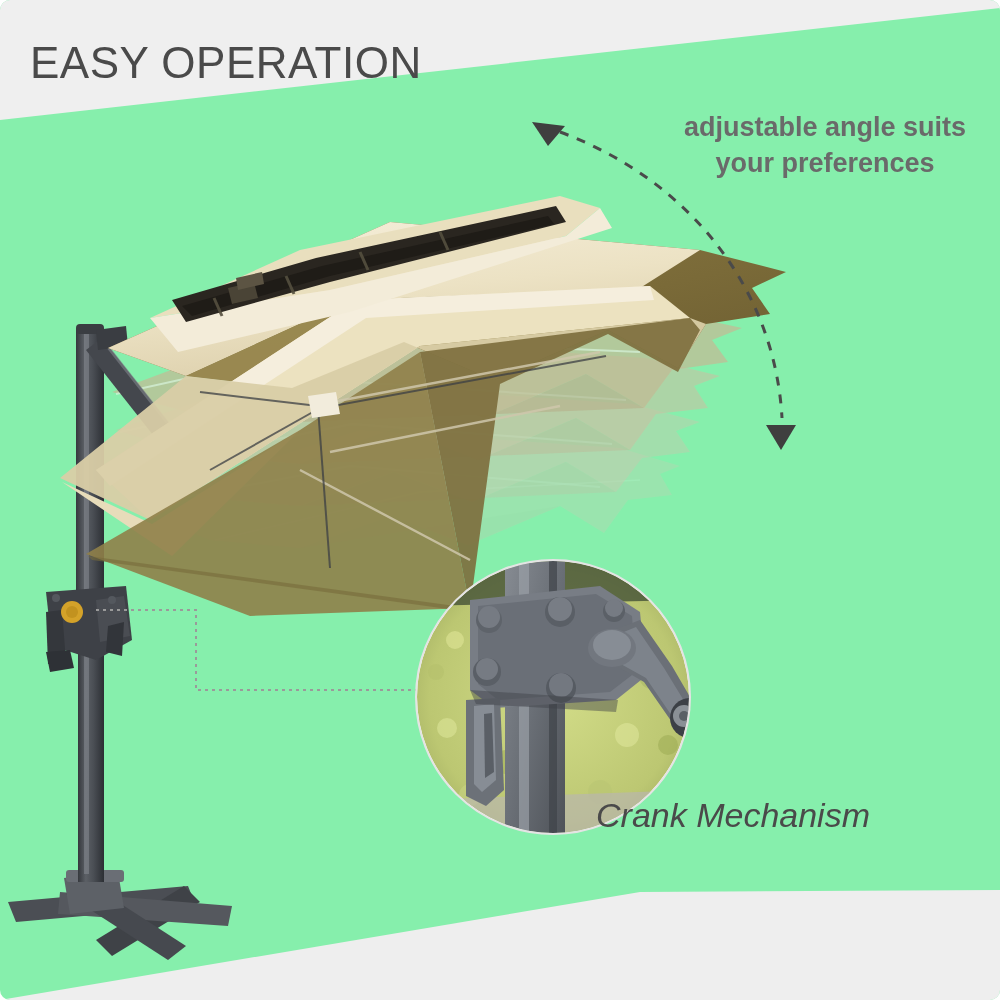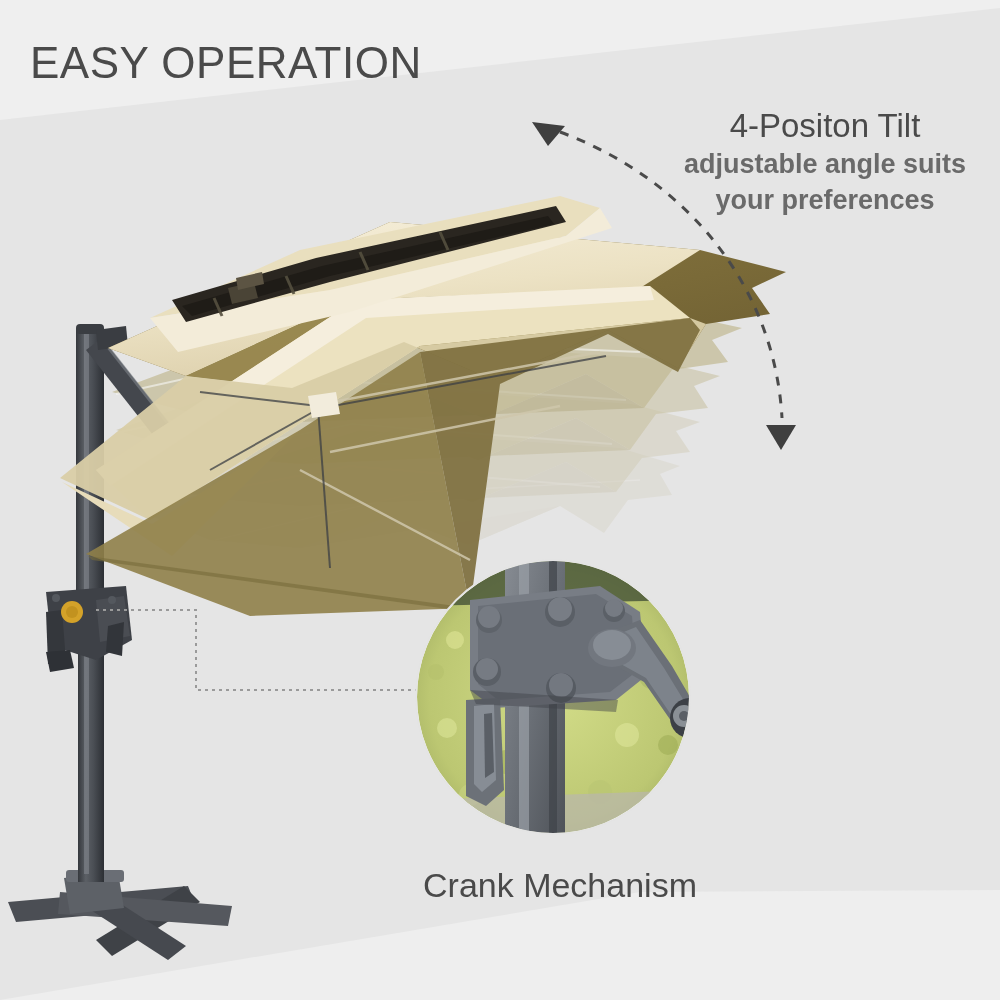--- a/index.html
+++ b/index.html
@@ -4,23 +4,24 @@
 <style>
   html, body {
     margin: 0;
     padding: 0;
     background: #ffffff;
   }
   #page {
     position: relative;
     width: 1000px;
     height: 1000px;
-    background: #e5e5e5;
+    background: #86efac;
     overflow: hidden;
     font-family: "Liberation Sans", sans-serif;
+    border-radius: 10px;
   }
 
   
   .top-banner {
     position: absolute;
     left: 0; top: 0;
     width: 1000px; height: 125px;
     background: #efefef;
     clip-path: polygon(0 0, 1000px 0, 1000px 8px, 0 120px);
   }
@@ -61,23 +62,24 @@
     font-size: 27px;
     color: #6a6a6a;
     line-height: 1.18;
     margin-top: 4px;
     font-weight: bold;
   }
 
   
   .crank-callout {
     position: absolute;
-    left: 250px; top: 866px;
+    left: 250px; top: 796px;
     width: 620px;
-    text-align: center;
+    text-align: right;
+    font-style: italic;
   }
   .crank-title {
     font-size: 34px;
     color: #4a4a4a;
     line-height: 1.14;
     white-space: nowrap;
   }
   .crank-sub {
     font-size: 27px;
     color: #666666;
@@ -319,21 +321,20 @@
 
         <path d="M470 690 L618 700 L616 712 L476 704 Z" fill="#3d4147" opacity="0.45"></path>
       </g>
       <circle cx="553" cy="697" r="137" fill="none" stroke="#e4e4e4" stroke-width="2"></circle>
     </g>
   </svg>
 
   <div class="bottom-band"></div>
 
   <div class="tilt-callout">
-    <div class="tilt-title">4-Positon Tilt</div>
     <div class="tilt-sub">adjustable angle suits</div>
     <div class="tilt-sub">your preferences</div>
   </div>
 
   <div class="crank-callout">
     <div class="crank-title">Crank Mechanism</div>
   </div>
 
 </div>
 

